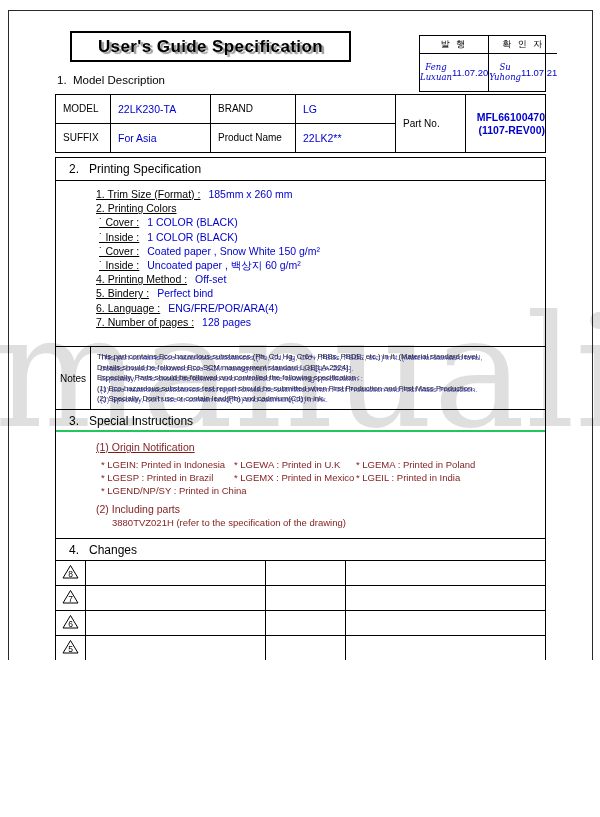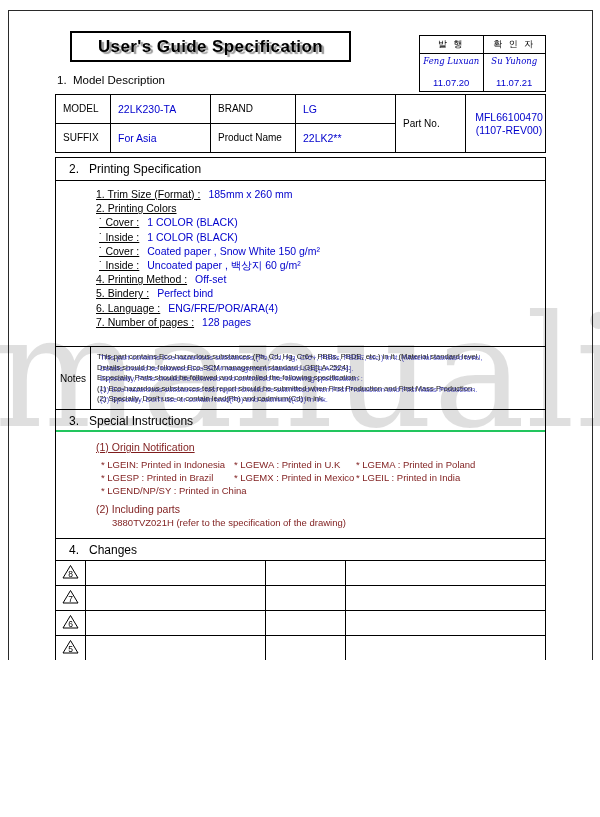--- a/index.html
+++ b/index.html
@@ -12,35 +12,35 @@
   .title-box { left:70px; top:31px; width:281px; height:31px; border:2px solid #000;
                display:flex; align-items:center; justify-content:center; }
   .title-text { font-size:17px; font-weight:bold; letter-spacing:0.4px;
                 text-shadow:2.5px 2px 1px #999; white-space:pre; }
 
   .approval { left:419px; top:35px; width:127px; height:57px; border:1.5px solid #000;
               display:grid; grid-template-columns:1fr 1fr; grid-template-rows:18px 1fr; text-align:center; }
   .ap-head { border-bottom:1px solid #000; font-size:9px; letter-spacing:2px;
              display:flex; align-items:center; justify-content:center; }
   .ap-head.r { border-left:1px solid #000; }
-  .ap-body { display:flex; flex-direction:column; align-items:center; justify-content:space-between; padding:2px 0 3px; }
+  .ap-body { display:flex; align-items:center; justify-content:space-between; padding:2px 0 3px; }
   .ap-body.r { border-left:1px solid #000; }
   .ap-name { font-size:8.5px; font-style:italic; font-family:"DejaVu Serif", serif; color:#0000cc; }
   .ap-date { font-size:9.5px; color:#0000cc; }
 
   .h-sec1 { left:57px; top:74px; font-size:11.5px; white-space:pre; }
 
   .model-table { left:55px; top:94px; width:491px; height:59px; border:1.5px solid #000;
                  display:grid; grid-template-columns:55px 100px 85px 100px 70px 1fr; grid-template-rows:1fr 1fr; }
   .mt { display:flex; align-items:center; padding-left:7px; font-size:10px; border-color:#000 !important; }
   .mt.br { border-right:1px solid #000; }
   .mt.bb { border-bottom:1px solid #000; }
   .mt.val { font-size:10.5px; color:#0000cc; }
   .mt.span2 { grid-row:1 / 3; }
-  .part-val { flex-direction:column; align-items:center; justify-content:center; line-height:13px; }
+  .part-val { flex-direction:column; align-items:flex-end; justify-content:center; line-height:13px;font-weight:bold; }
 
   .main-box { left:55px; top:157px; width:491px; height:618px; border:1.5px solid #000; }
   .main-box > div { position:absolute; left:0; width:100%; }
 
   .sec-header { height:23px; line-height:22px; padding-left:13px; font-size:12px; white-space:pre; }
   .sec2-header { top:0; border-bottom:1px solid #000; }
   .sec3-header { top:251px; border-top:1px solid #000; border-bottom:2px solid #22c55e; }
   .sec4-header { top:380px; border-top:1px solid #000; border-bottom:1px solid #000; }
 
   .spec-area { top:23px; height:165px; padding:6px 0 0 40px; }

